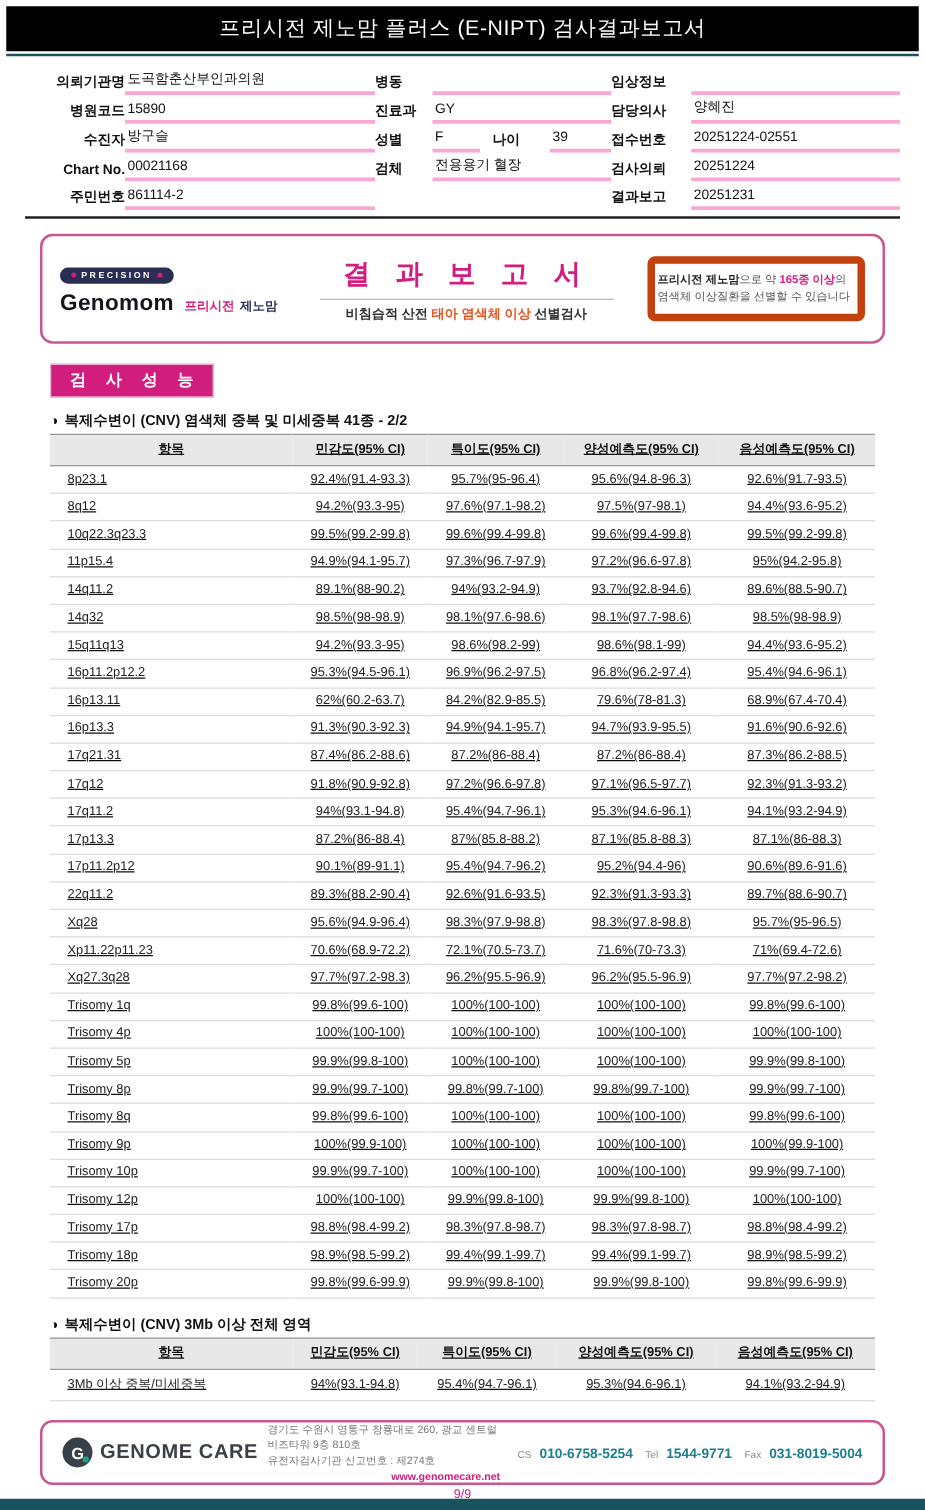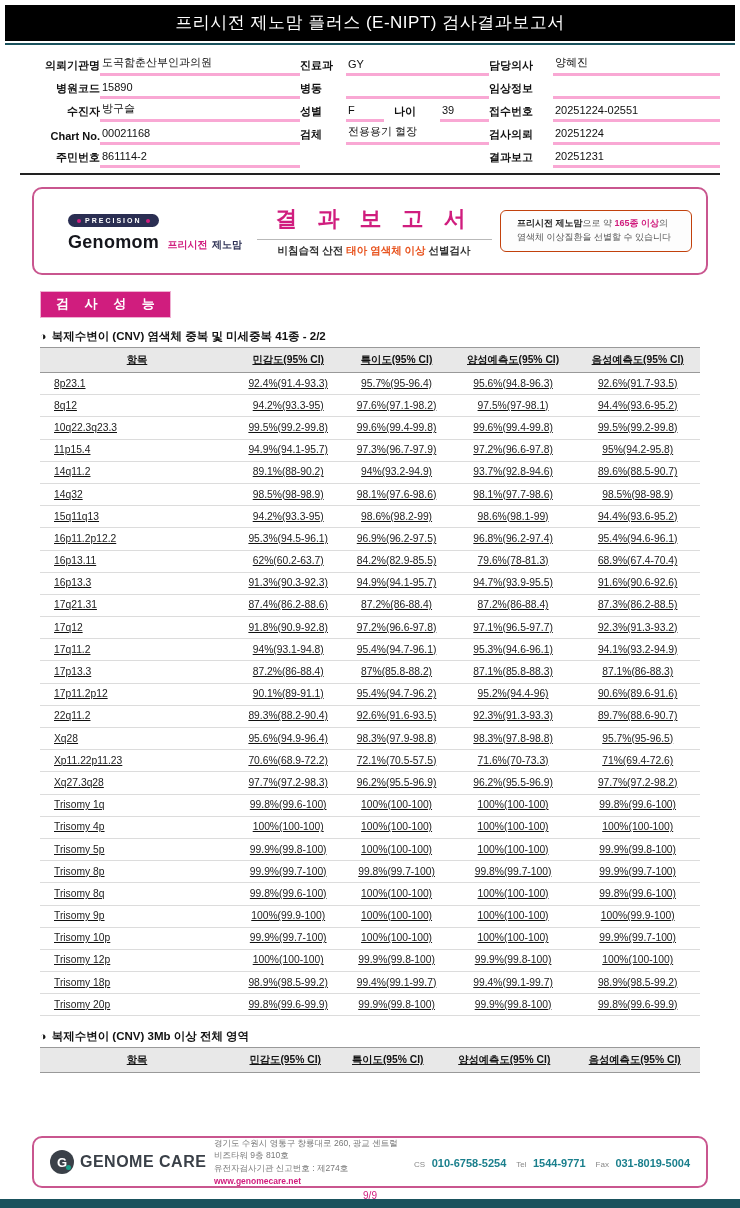--- a/index.html
+++ b/index.html
@@ -26,40 +26,40 @@
   .col-mid .flabel{width:46px;}
   .col-right .flabel{width:64px;}
   .fvalue{flex:1;border-bottom:3px solid #f9a8d4;padding:0 2px 3px;white-space:nowrap;}
   .fvalue.short{flex:0 0 34px;}
   .flabel.second{margin-left:10px;}
   
   .banner{
     margin:12px 32px 0;border:2px solid #c9568f;border-radius:10px;
     display:flex;align-items:center;padding:10px 14px;height:64px;background:#fff;
   }
-  .brand{width:180px;margin-left:20px;}
+  .brand{width:180px;}
   .badge{
     display:inline-flex;align-items:center;gap:4px;background:#2a2e52;color:#fff;
     font-size:7px;letter-spacing:2px;padding:3px 9px;border-radius:9px;font-weight:bold;
   }
   .badge .dot{width:4px;height:4px;border-radius:50%;background:#d01d7e;display:inline-block;}
   .brand-line{margin-top:5px;white-space:nowrap;}
   .brand-name{font-size:18px;font-weight:bold;color:#15161c;letter-spacing:0.3px;}
   .brand-kr1{color:#d01d7e;font-size:10px;font-weight:bold;margin-left:4px;}
   .brand-kr2{color:#2a2e52;font-size:10px;font-weight:bold;}
   .banner-center{flex:1;text-align:center;}
   .banner-title{color:#d01d7e;font-size:22px;font-weight:bold;letter-spacing:7px;white-space:nowrap;}
   .banner-sub{
     margin:5px auto 0;padding-top:4px;border-top:1px solid #b9b9b9;width:235px;
     font-size:10.5px;color:#333;font-weight:bold;white-space:nowrap;
   }
   .banner-sub .hl{color:#e8541f;}
   .banner-note{
     width:158px;font-size:9px;color:#555;line-height:1.55;
-    border:1px solid #c2410c;border-radius:6px;padding:6px 16px;background:#fdfdfd;
+    border:6px solid #c2410c;border-radius:6px;padding:6px 2px;background:#fdfdfd;
   }
   .banner-note .nb{font-weight:bold;color:#222;}
   .banner-note .nm{font-weight:bold;color:#d01d7e;}
   
   .section-wrap{margin:16px 0 0 40px;}
   .section-title{
     display:inline-block;background:#d01d7e;color:#fff;
     font-size:13px;font-weight:bold;letter-spacing:6px;
     padding:4px 10px 5px 16px;
     box-shadow:inset 0 0 0 1px rgba(255,255,255,0.65);
@@ -87,21 +87,21 @@
   .gc-circle{
     width:24px;height:24px;border-radius:50%;background:#3a4048;color:#fff;
     display:flex;align-items:center;justify-content:center;font-size:13px;font-weight:bold;
     position:relative;flex:0 0 24px;
   }
   .gc-circle::after{
     content:"";position:absolute;right:3px;bottom:4px;width:5px;height:5px;border-radius:50%;background:#19a089;
   }
   .gc-name{font-size:16px;font-weight:bold;color:#3a4048;letter-spacing:0.5px;white-space:nowrap;}
   .gc-addr{flex:1;font-size:8.5px;color:#777;line-height:1.5;}
-  .gc-web{color:#d01d7e;font-weight:bold;}
+  .gc-web{color:#d01d7e;font-weight:bold;text-align:right;}
   .contacts{display:flex;align-items:center;gap:10px;white-space:nowrap;}
   .clabel{font-size:8px;color:#888;margin-right:2px;}
   .cnum{font-size:11px;font-weight:bold;color:#1a7f8c;}
   
   .page-num{position:absolute;top:1190px;left:0;width:100%;text-align:center;font-size:10px;color:#d01d7e;}
   .bottom-bar{position:absolute;left:0;right:0;bottom:0;height:9px;background:#1a525d;}
 </style>
 </head>
 <body>
 
@@ -128,46 +128,46 @@
       <span class="flabel">Chart No.</span>
       <span class="fvalue">00021168</span>
     </div>
     <div class="field">
       <span class="flabel">주민번호</span>
       <span class="fvalue">861114-2</span>
     </div>
   </div>
   <div class="col-mid">
     <div class="field">
+      <span class="flabel">병동</span>
+      <span class="fvalue"></span>
+    </div>
+    <div class="field">
       <span class="flabel">진료과</span>
       <span class="fvalue">GY</span>
-    </div>
-    <div class="field">
-      <span class="flabel">병동</span>
-      <span class="fvalue"></span>
     </div>
     <div class="field">
       <span class="flabel">성별</span>
       <span class="fvalue short">F</span>
       <span class="flabel second">나이</span>
       <span class="fvalue">39</span>
     </div>
     <div class="field">
       <span class="flabel">검체</span>
       <span class="fvalue">전용용기 혈장</span>
     </div>
   </div>
   <div class="col-right">
     <div class="field">
+      <span class="flabel">임상정보</span>
+      <span class="fvalue"></span>
+    </div>
+    <div class="field">
       <span class="flabel">담당의사</span>
       <span class="fvalue">양혜진</span>
-    </div>
-    <div class="field">
-      <span class="flabel">임상정보</span>
-      <span class="fvalue"></span>
     </div>
     <div class="field">
       <span class="flabel">접수번호</span>
       <span class="fvalue">20251224-02551</span>
     </div>
     <div class="field">
       <span class="flabel">검사의뢰</span>
       <span class="fvalue">20251224</span>
     </div>
     <div class="field">
@@ -334,21 +334,21 @@
       <tr>
         <td class="col-item">Xq28</td>
         <td>95.6%(94.9-96.4)</td>
         <td>98.3%(97.9-98.8)</td>
         <td>98.3%(97.8-98.8)</td>
         <td>95.7%(95-96.5)</td>
       </tr>
       <tr>
         <td class="col-item">Xp11.22p11.23</td>
         <td>70.6%(68.9-72.2)</td>
-        <td>72.1%(70.5-57.5)</td>
+        <td>72.1%(70.5-73.7)</td>
         <td>71.6%(70-73.3)</td>
         <td>71%(69.4-72.6)</td>
       </tr>
       <tr>
         <td class="col-item">Xq27.3q28</td>
         <td>97.7%(97.2-98.3)</td>
         <td>96.2%(95.5-96.9)</td>
         <td>96.2%(95.5-96.9)</td>
         <td>97.7%(97.2-98.2)</td>
       </tr>
@@ -400,20 +400,27 @@
         <td>100%(100-100)</td>
         <td>100%(100-100)</td>
         <td>99.9%(99.7-100)</td>
       </tr>
       <tr>
         <td class="col-item">Trisomy 12p</td>
         <td>100%(100-100)</td>
         <td>99.9%(99.8-100)</td>
         <td>99.9%(99.8-100)</td>
         <td>100%(100-100)</td>
+      </tr>
+      <tr>
+        <td class="col-item">Trisomy 17p</td>
+        <td>98.8%(98.4-99.2)</td>
+        <td>98.3%(97.8-98.7)</td>
+        <td>98.3%(97.8-98.7)</td>
+        <td>98.8%(98.4-99.2)</td>
       </tr>
       <tr>
         <td class="col-item">Trisomy 18p</td>
         <td>98.9%(98.5-99.2)</td>
         <td>99.4%(99.1-99.7)</td>
         <td>99.4%(99.1-99.7)</td>
         <td>98.9%(98.5-99.2)</td>
       </tr>
       <tr>
         <td class="col-item">Trisomy 20p</td>
@@ -432,20 +439,27 @@
   <thead>
     <tr>
       <th>항목</th>
       <th>민감도(95% CI)</th>
       <th>특이도(95% CI)</th>
       <th>양성예측도(95% CI)</th>
       <th>음성예측도(95% CI)</th>
     </tr>
   </thead>
   <tbody>
+      <tr>
+        <td class="col-item">3Mb 이상 중복/미세중복</td>
+        <td>94%(93.1-94.8)</td>
+        <td>95.4%(94.7-96.1)</td>
+        <td>95.3%(94.6-96.1)</td>
+        <td>94.1%(93.2-94.9)</td>
+      </tr>
     </tbody>
 </table>
 
 <div class="footer-box">
   <div class="gc-logo">
     <span class="gc-circle">G</span>
     <span class="gc-name">GENOME CARE</span>
   </div>
   <div class="gc-addr">
     <div>경기도 수원시 영통구 창룡대로 260, 광교 센트럴비즈타워 9층 810호</div>

